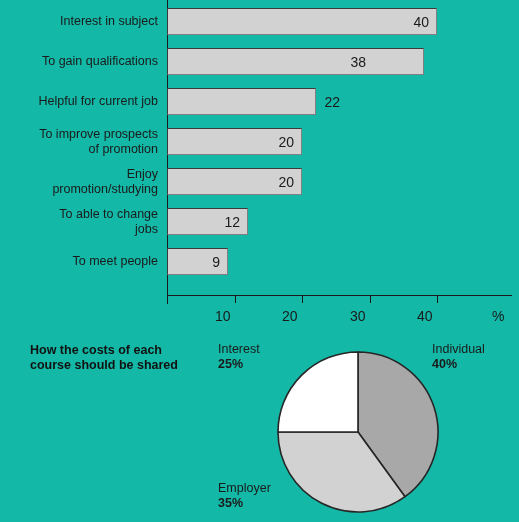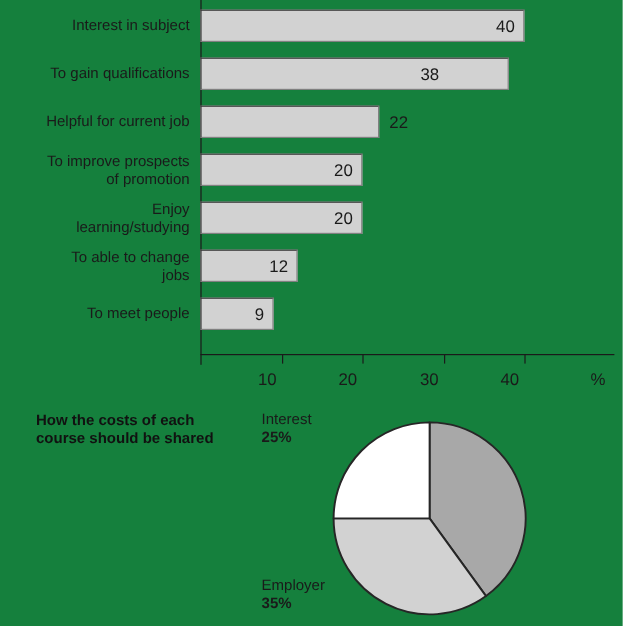--- a/index.html
+++ b/index.html
@@ -8,21 +8,21 @@
     background: #ffffff;
   }
   body {
     font-family: "Liberation Sans", sans-serif;
     color: #1a1a1a;
   }
   #page {
     position: relative;
     width: 519px;
     height: 522px;
-    background: #15803d;
+    background: #14b8a6;
     overflow: hidden;
   }
 
   
   #bar-chart {
     position: absolute;
     left: 0;
     top: 0;
     width: 519px;
     height: 335px;
@@ -184,21 +184,21 @@
         <div class="bar-row" style="top: 122px;">
           <div class="bar-label" style="top: 5px;">To improve prospects
 of promotion</div>
           <div class="bar-track" style="width: 135px;">
             <div class="bar-rect" style="width: 135px; background: rgb(210, 210, 210);"></div>
             <div class="bar-value" style="right: 8px;">20</div>
           </div>
         </div>
         <div class="bar-row" style="top: 162px;">
           <div class="bar-label" style="top: 5px;">Enjoy
-learning/studying</div>
+promotion/studying</div>
           <div class="bar-track" style="width: 135px;">
             <div class="bar-rect" style="width: 135px; background: rgb(210, 210, 210);"></div>
             <div class="bar-value" style="right: 8px;">20</div>
           </div>
         </div>
         <div class="bar-row" style="top: 202px;">
           <div class="bar-label" style="top: 5px;">To able to change
 jobs</div>
           <div class="bar-track" style="width: 81px;">
             <div class="bar-rect" style="width: 81px; background: rgb(210, 210, 210);"></div>
@@ -238,20 +238,24 @@
           <path d="M 83 83 L 130.02 147.72 A 80 80 0 0 1 3.00 83.00 Z" fill="#d2d2d2" stroke="#262626" stroke-width="1.6" stroke-linejoin="round"></path>
           <path d="M 83 83 L 3.00 83.00 A 80 80 0 0 1 83.00 3.00 Z" fill="#ffffff" stroke="#262626" stroke-width="1.6" stroke-linejoin="round"></path>
         </svg>
     </div>
 
     <div class="pie-callout" id="callout-taxpayer">
       <span>Interest</span>
       <span class="pct">25%</span>
     </div>
 
+    <div class="pie-callout" id="callout-individual">
+      <span>Individual</span>
+      <span class="pct">40%</span>
+    </div>
 
     <div class="pie-callout" id="callout-employer">
       <span>Employer</span>
       <span class="pct">35%</span>
     </div>
   </div>
 
 </div>
 
 </body></html>

